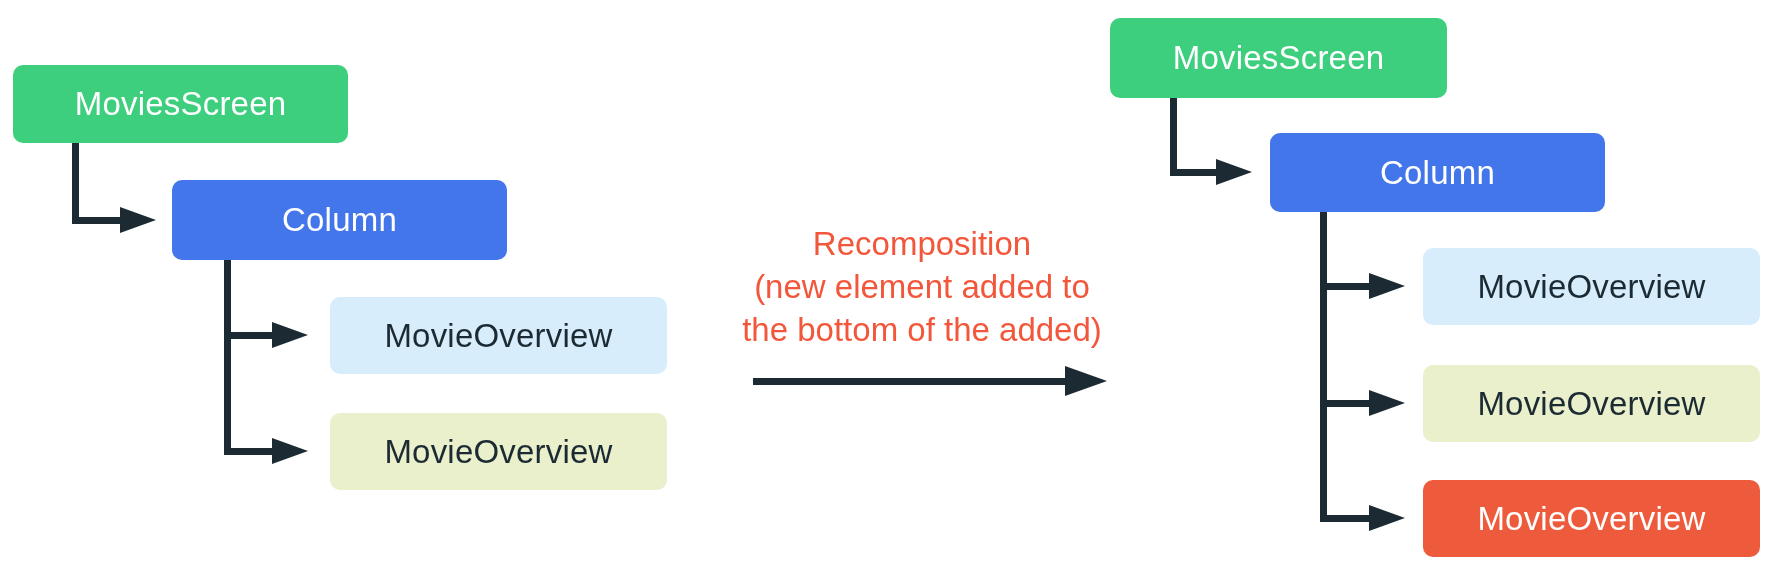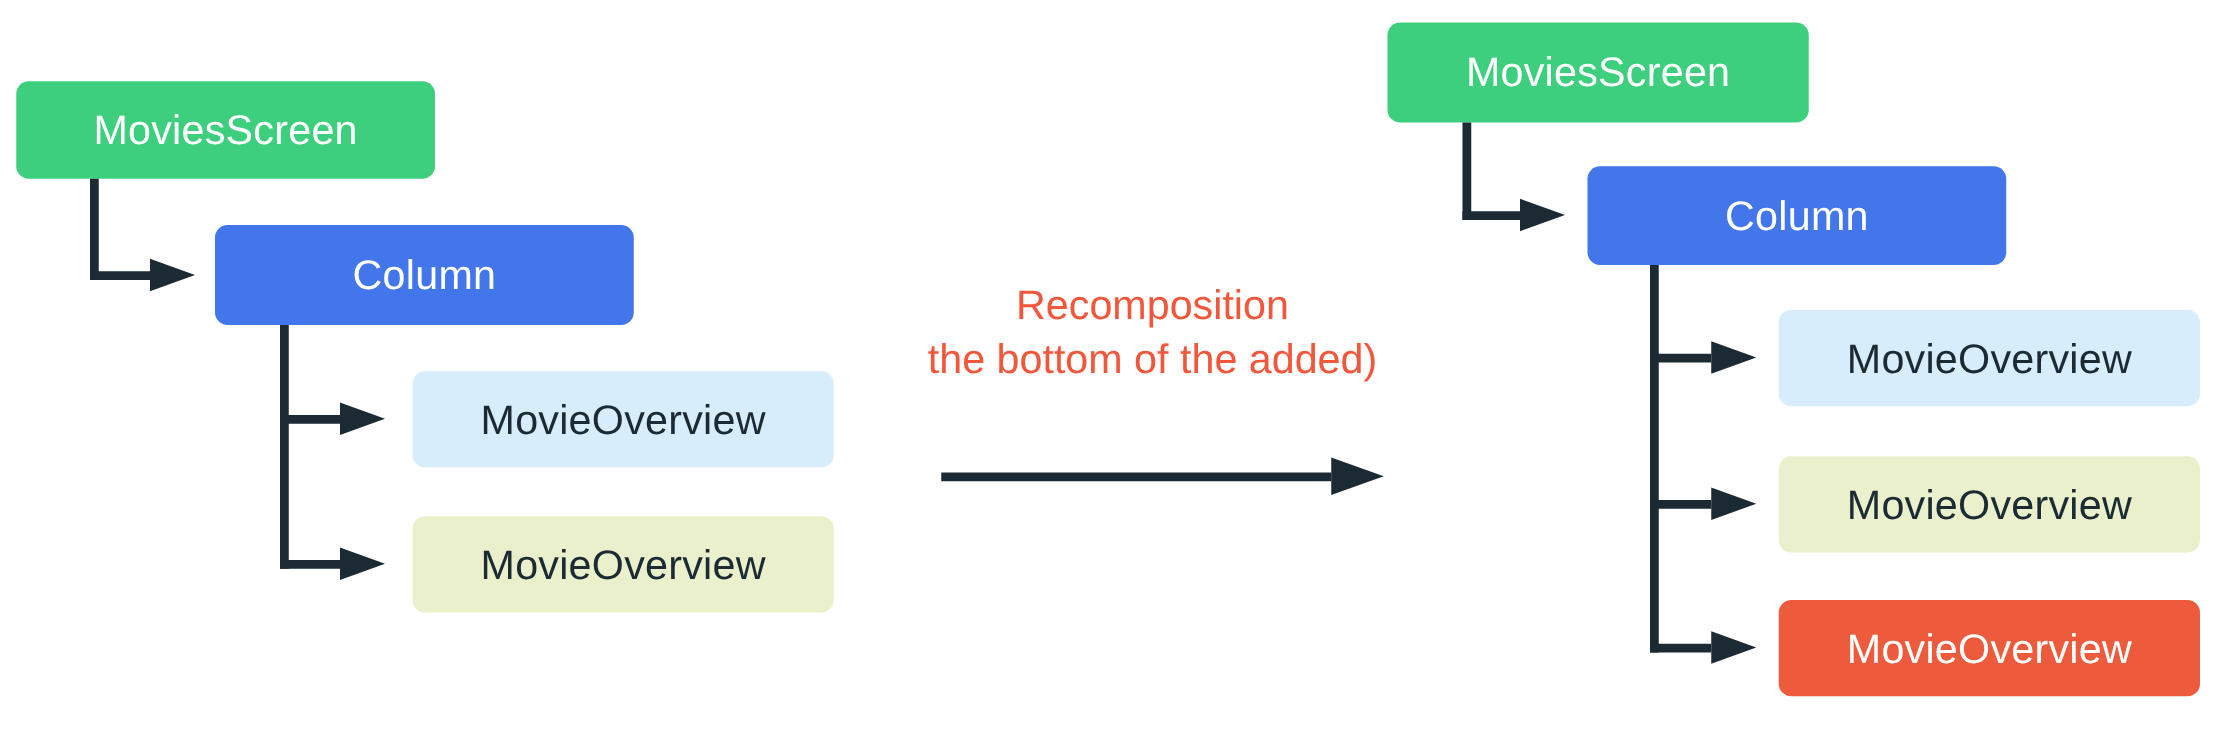--- a/index.html
+++ b/index.html
@@ -64,20 +64,21 @@
   <div class="line" style="left:224px;top:332px;width:48px;height:7px;"></div>
   <div class="tri" style="left:272px;top:322px;"></div>
   <div class="line" style="left:224px;top:448px;width:48px;height:7px;"></div>
   <div class="tri" style="left:272px;top:438px;"></div>
 
   <div class="node bg-lightblue" style="left:330px;top:297px;width:337px;height:77px;">MovieOverview</div>
   <div class="node bg-paleyellow" style="left:330px;top:413px;width:337px;height:77px;">MovieOverview</div>
 
   <div class="annotation">
     <div>Recomposition</div>
+    <div>(new element added to</div>
     <div>the bottom of the added)</div>
   </div>
 
   <div class="line" style="left:753px;top:378px;width:312px;height:7px;"></div>
   <div class="tri-big" style="left:1065px;top:366px;"></div>
 
   <div class="node bg-green" style="left:1110px;top:18px;width:337px;height:80px;">MoviesScreen</div>
 
   <div class="line" style="left:1170px;top:98px;width:7px;height:78px;"></div>
   <div class="line" style="left:1170px;top:169px;width:46px;height:7px;"></div>

